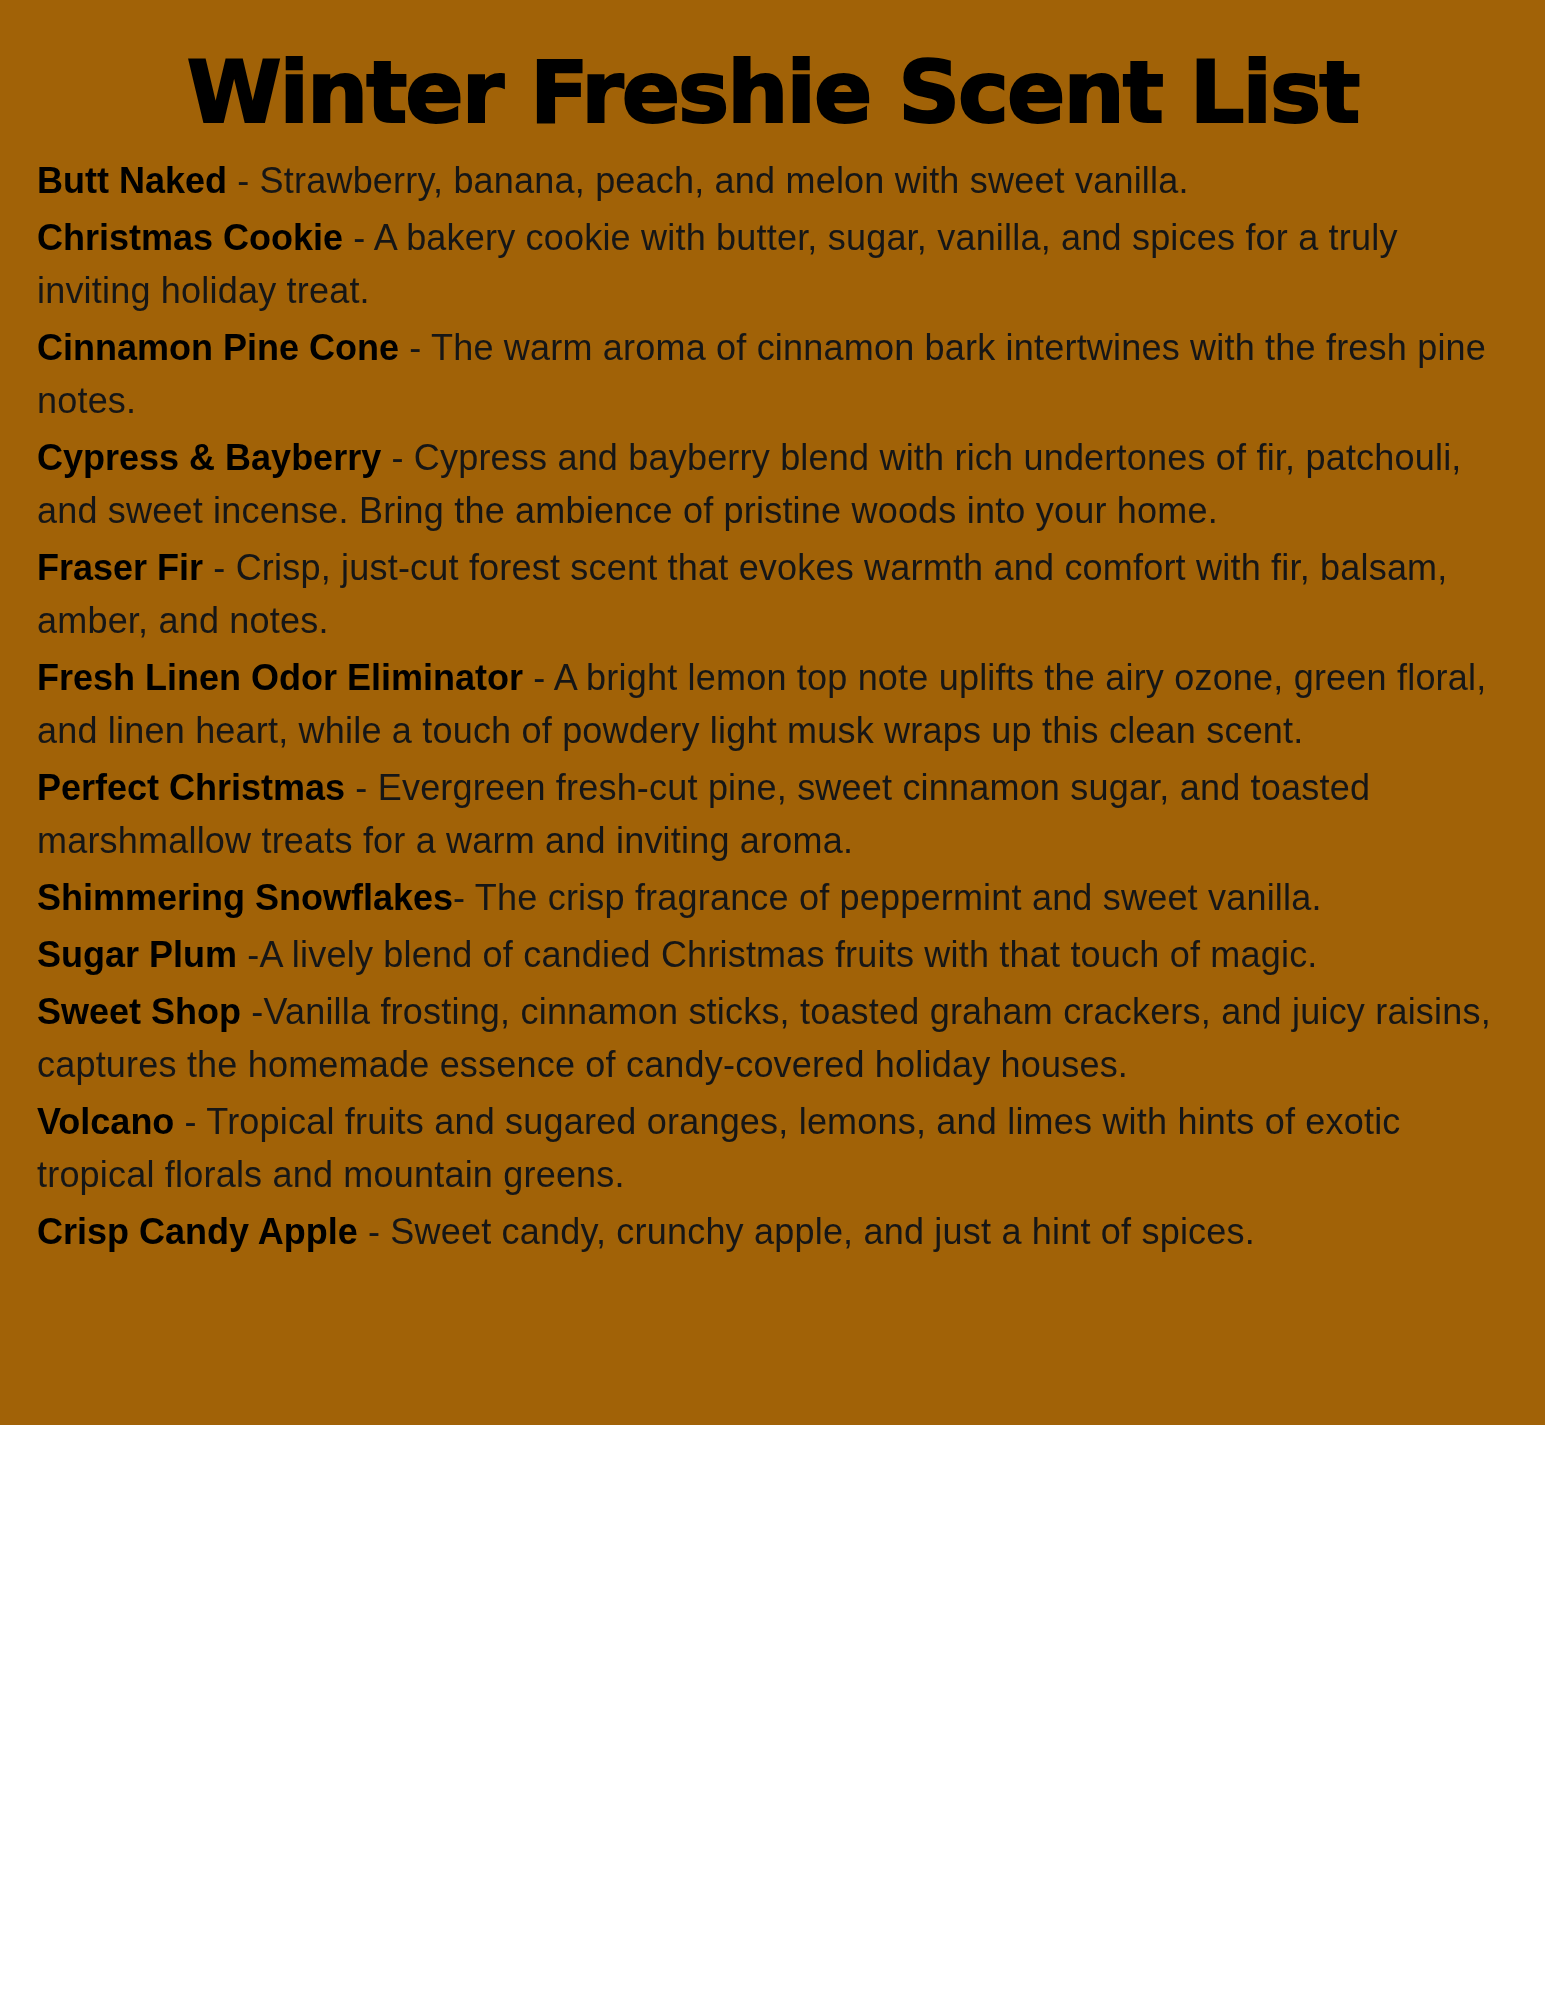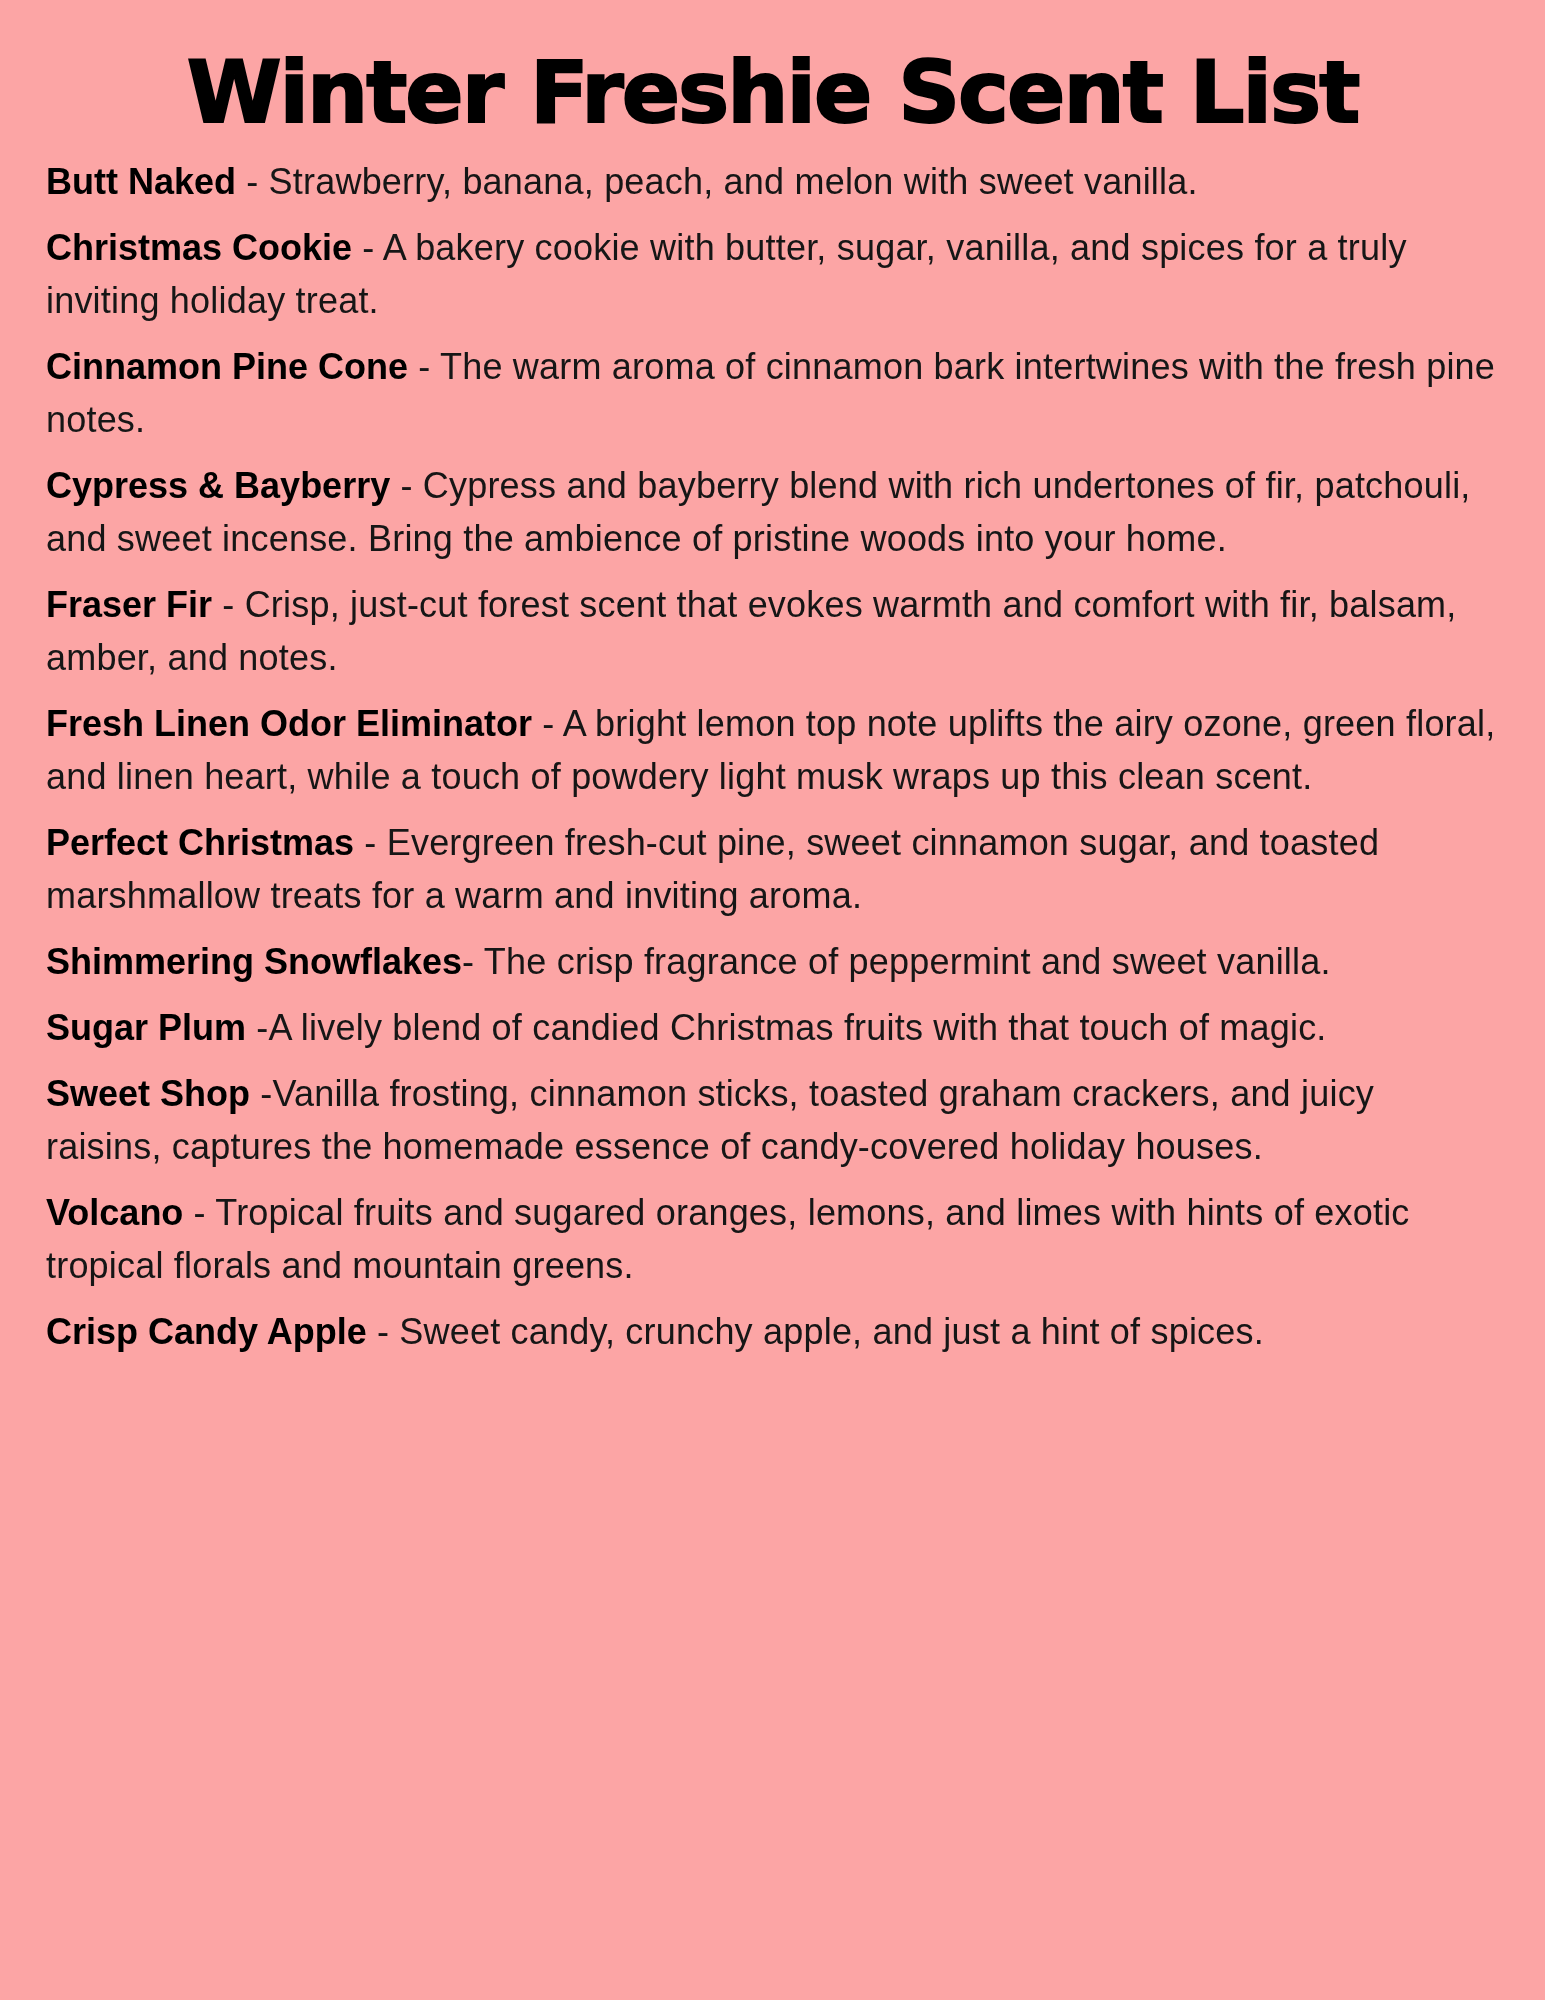--- a/index.html
+++ b/index.html
@@ -3,44 +3,44 @@
 <meta charset="utf-8">
 <style>
   html, body {
     margin: 0;
     padding: 0;
     background: #ffffff;
   }
   .page {
     position: relative;
     width: 1545px;
-    height: 2000px;
+    height: 1425px;
     box-sizing: border-box;
-    background: #fca5a5;
+    background: #a16207;
     color: #111111;
     padding: 28px 33px 0 33px;
     overflow: hidden;
     font-family: "Liberation Sans", sans-serif;
   }
   .title {
     margin: 14px 0 12px 0;
     text-align: center;
     font-family: "DejaVu Sans", "Liberation Sans", sans-serif;
     font-size: 86px;
     line-height: 100px;
     font-weight: 800;
     letter-spacing: -2px;
     color: #000000;
     -webkit-text-stroke: 2px #000000;
   }
   .scent-list {
     width: 100%;
   }
   .scent {
-    margin: 13px;
+    margin: 4px;
     padding: 0;
     font-size: 36px;
     line-height: 53px;
     font-weight: 400;
     color: #161616;
     letter-spacing: 0.2px;
   }
   .scent-name {
     font-weight: 800;
     color: #000000;

